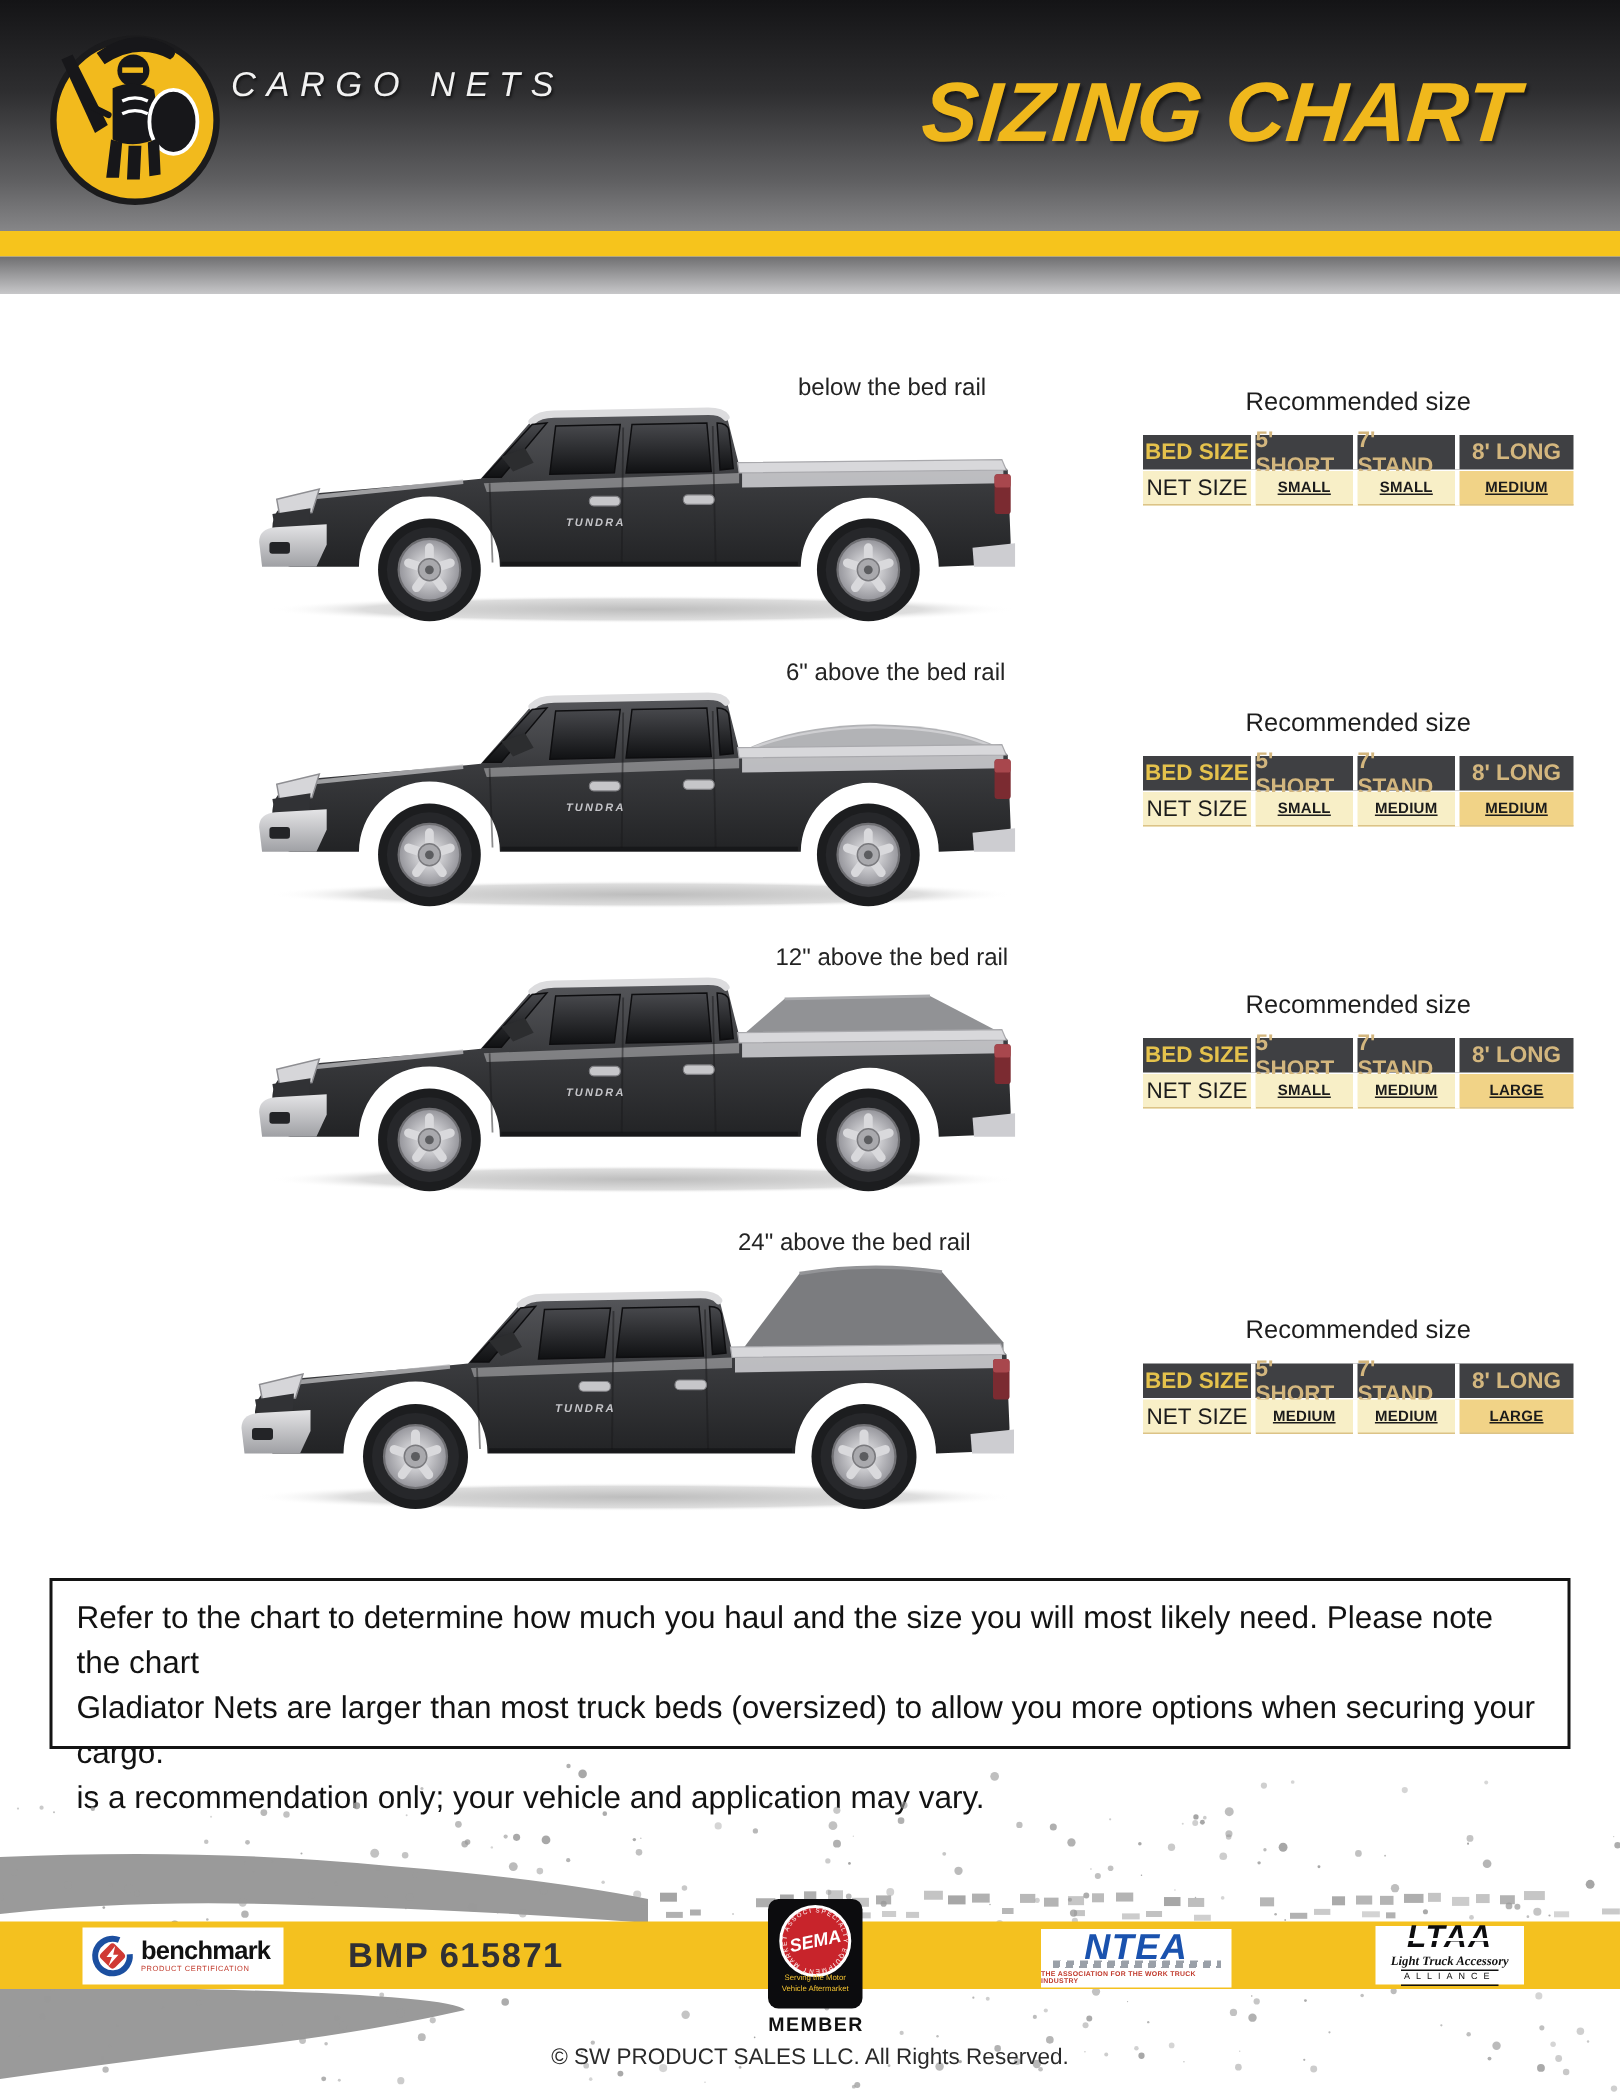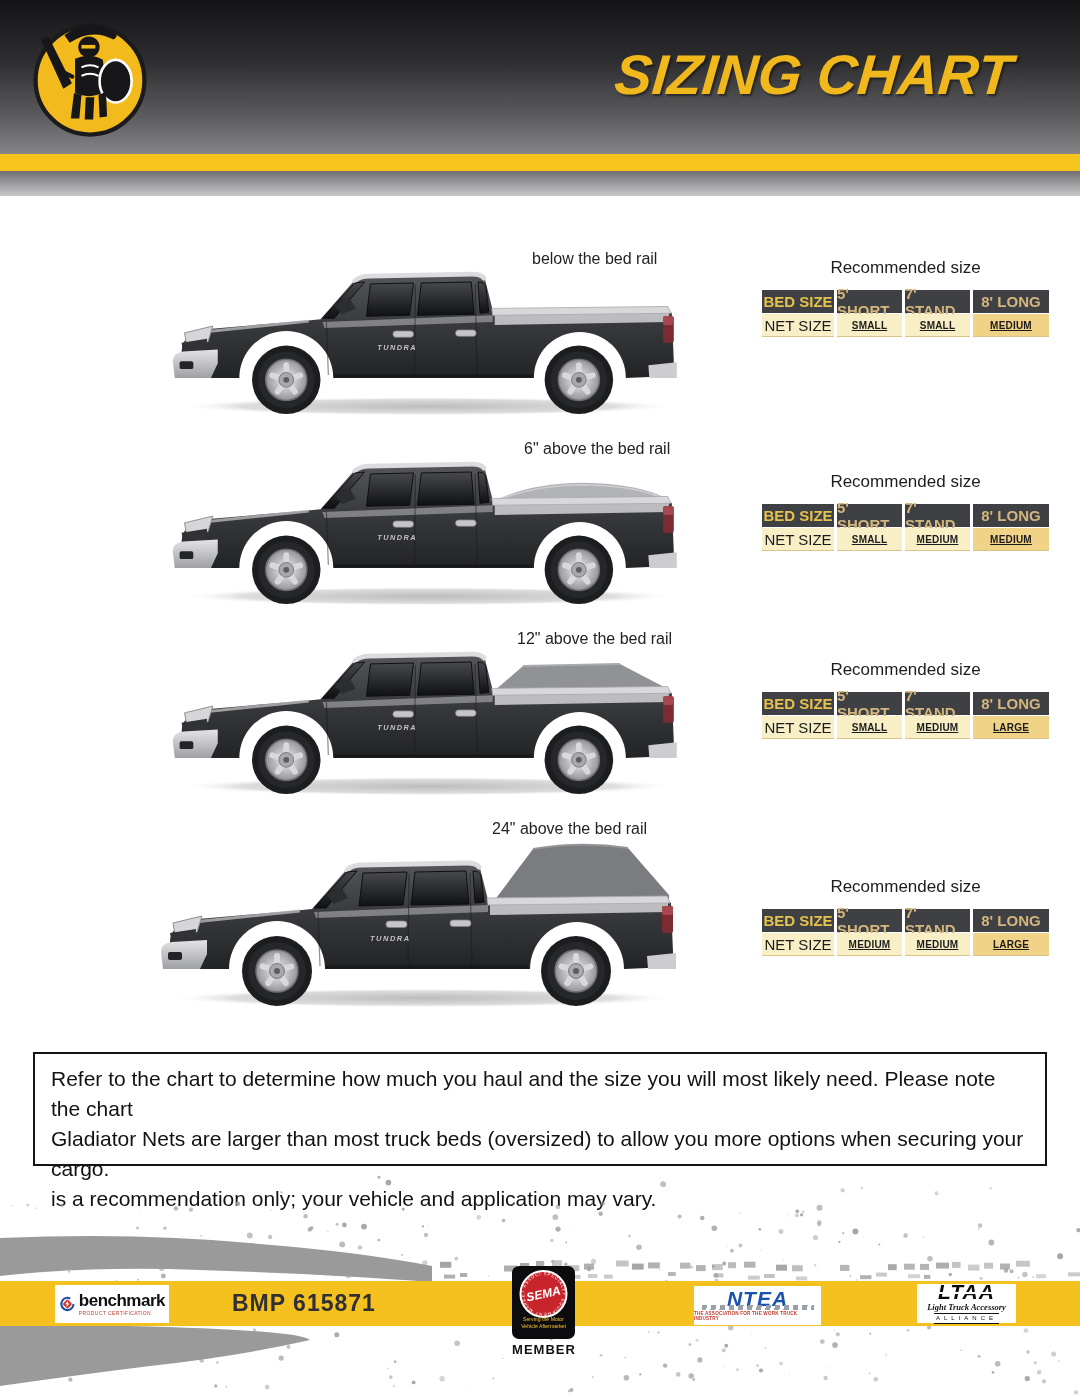--- a/index.html
+++ b/index.html
@@ -43,35 +43,35 @@
   .cell.v.gold{background:#f1d387;}
 
   
   .note{position:absolute;left:33px;top:1052px;width:1014px;height:114px;border:2px solid #141414;
         background:#fff;box-sizing:border-box;padding:10px 16px;font-size:21px;line-height:30px;color:#121212;}
   .note-line{display:block;}
 
   
   .grunge{position:absolute;left:0;top:1168px;width:1080px;height:228px;z-index:1;}
   .band{position:absolute;left:0;top:1281px;width:1080px;height:45px;background:#f4c11f;z-index:2;}
-  .benchmark{position:absolute;left:55px;top:1285px;width:114px;height:38px;background:#fff;z-index:3;
+  .benchmark{position:absolute;left:55px;top:1285px;width:134px;height:38px;background:#fff;z-index:3;
              display:flex;align-items:center;padding:2px 4px;box-sizing:border-box;}
   .bm-text{margin-left:3px;}
   .bm-name{font-size:17px;font-weight:bold;color:#111;line-height:1;letter-spacing:-0.5px;}
   .bm-sub{font-size:5px;color:#c0392b;letter-spacing:.4px;margin-top:1px;}
   .bmp{position:absolute;left:232px;top:1281px;width:200px;height:44px;z-index:3;
        display:flex;align-items:center;font-size:23px;font-weight:bold;color:#303034;letter-spacing:1px;}
   .sema{position:absolute;left:512px;top:1266px;width:63px;height:73px;background:#0c0c0e;border-radius:7px;
         z-index:3;display:flex;flex-direction:column;align-items:center;}
   .sema-sub{font-size:5.2px;color:#f2c230;text-align:center;line-height:1.25;width:56px;margin-top:-2px;}
   .sema-member{position:absolute;left:500px;top:1342px;width:88px;text-align:center;z-index:3;
                font-size:13px;font-weight:bold;color:#111;letter-spacing:1px;}
   .ntea{position:absolute;left:694px;top:1286px;width:127px;height:39px;background:#fff;z-index:3;
         display:flex;flex-direction:column;align-items:center;justify-content:center;}
-  .ntea-name{font-size:21px;font-weight:bold;font-style:italic;color:#1a52ae;line-height:.9;letter-spacing:1px;}
+  .ntea-name{font-size:24px;font-weight:bold;font-style:italic;color:#1a52ae;line-height:.9;letter-spacing:1px;}
   .ntea-slashes{width:112px;height:5px;margin-top:-3px;
         background:repeating-linear-gradient(100deg,#9aa0a8 0 5px,transparent 5px 9px);}
   .ntea-sub{font-size:4.6px;font-weight:bold;color:#c0392b;letter-spacing:.2px;margin-top:1px;}
   .ltaa{position:absolute;left:917px;top:1284px;width:99px;height:39px;background:#fff;z-index:3;
         display:flex;flex-direction:column;align-items:center;justify-content:center;}
   .ltaa-name{position:relative;font-size:21px;font-weight:bold;font-style:italic;color:#0d0d0f;
              line-height:.9;letter-spacing:1px;}
   .ltaa-name::after{content:"";position:absolute;left:-2px;right:-2px;top:45%;height:2px;background:#fff;}
   .ltaa-sub{font-family:"Liberation Serif",serif;font-style:italic;font-weight:bold;font-size:8.5px;color:#111;}
   .ltaa-alliance{font-size:6px;color:#111;letter-spacing:4px;border-top:1px solid #111;
@@ -94,20 +94,21 @@
         <rect x="52" y="29" width="13" height="3.4" fill="#f2ba1d"></rect>
         <path d="M14 24 L21 21 L43 65 L35 70 Z" fill="#17171a"></path>
         <rect x="30" y="54" width="16" height="4" rx="2" fill="#17171a" transform="rotate(27 38 56)"></rect>
         <path d="M46 42 Q60 36 72 43 L76 72 Q60 81 46 74 Z" fill="#17171a"></path>
         <path d="M52 50 Q60 46 68 50 M52 58 Q60 54 68 58" stroke="#fff" stroke-width="2" fill="none"></path>
         <ellipse cx="84" cy="63" rx="15" ry="20" fill="#17171a" stroke="#ffffff" stroke-width="2.4"></ellipse>
         <path d="M45 74 L42 98 L50 98 L52 76 M56 78 L55 99 L63 99 L64 78 M68 76 L69 97 L76 96 L75 73" fill="#17171a"></path>
       </svg>
     </div>
     <div class="brand">
+      <div class="brand-sub">CARGO NETS</div>
     </div>
     <div class="page-title">SIZING CHART</div>
   </div>
   <div class="stripe-yellow"></div>
   <div class="stripe-gray"></div>
 
   <div class="truck" style="left:162px;top:232px;width:548px;height:191px;">
       <svg viewBox="0 0 560 195" xmlns="http://www.w3.org/2000/svg">
   <defs>
     <linearGradient id="body0" x1="0" y1="0" x2="0" y2="1">
@@ -809,14 +810,15 @@
     <div class="ntea-slashes"></div>
     <div class="ntea-sub">THE ASSOCIATION FOR THE WORK TRUCK INDUSTRY</div>
   </div>
 
   <div class="ltaa">
     <div class="ltaa-name">LTAA</div>
     <div class="ltaa-sub">Light Truck Accessory</div>
     <div class="ltaa-alliance">ALLIANCE</div>
   </div>
 
+  <div class="copyright"><span class="copy-sym">©</span><span>SW PRODUCT SALES LLC.  All Rights Reserved.</span></div>
 
 </div>
 
 </body></html>

